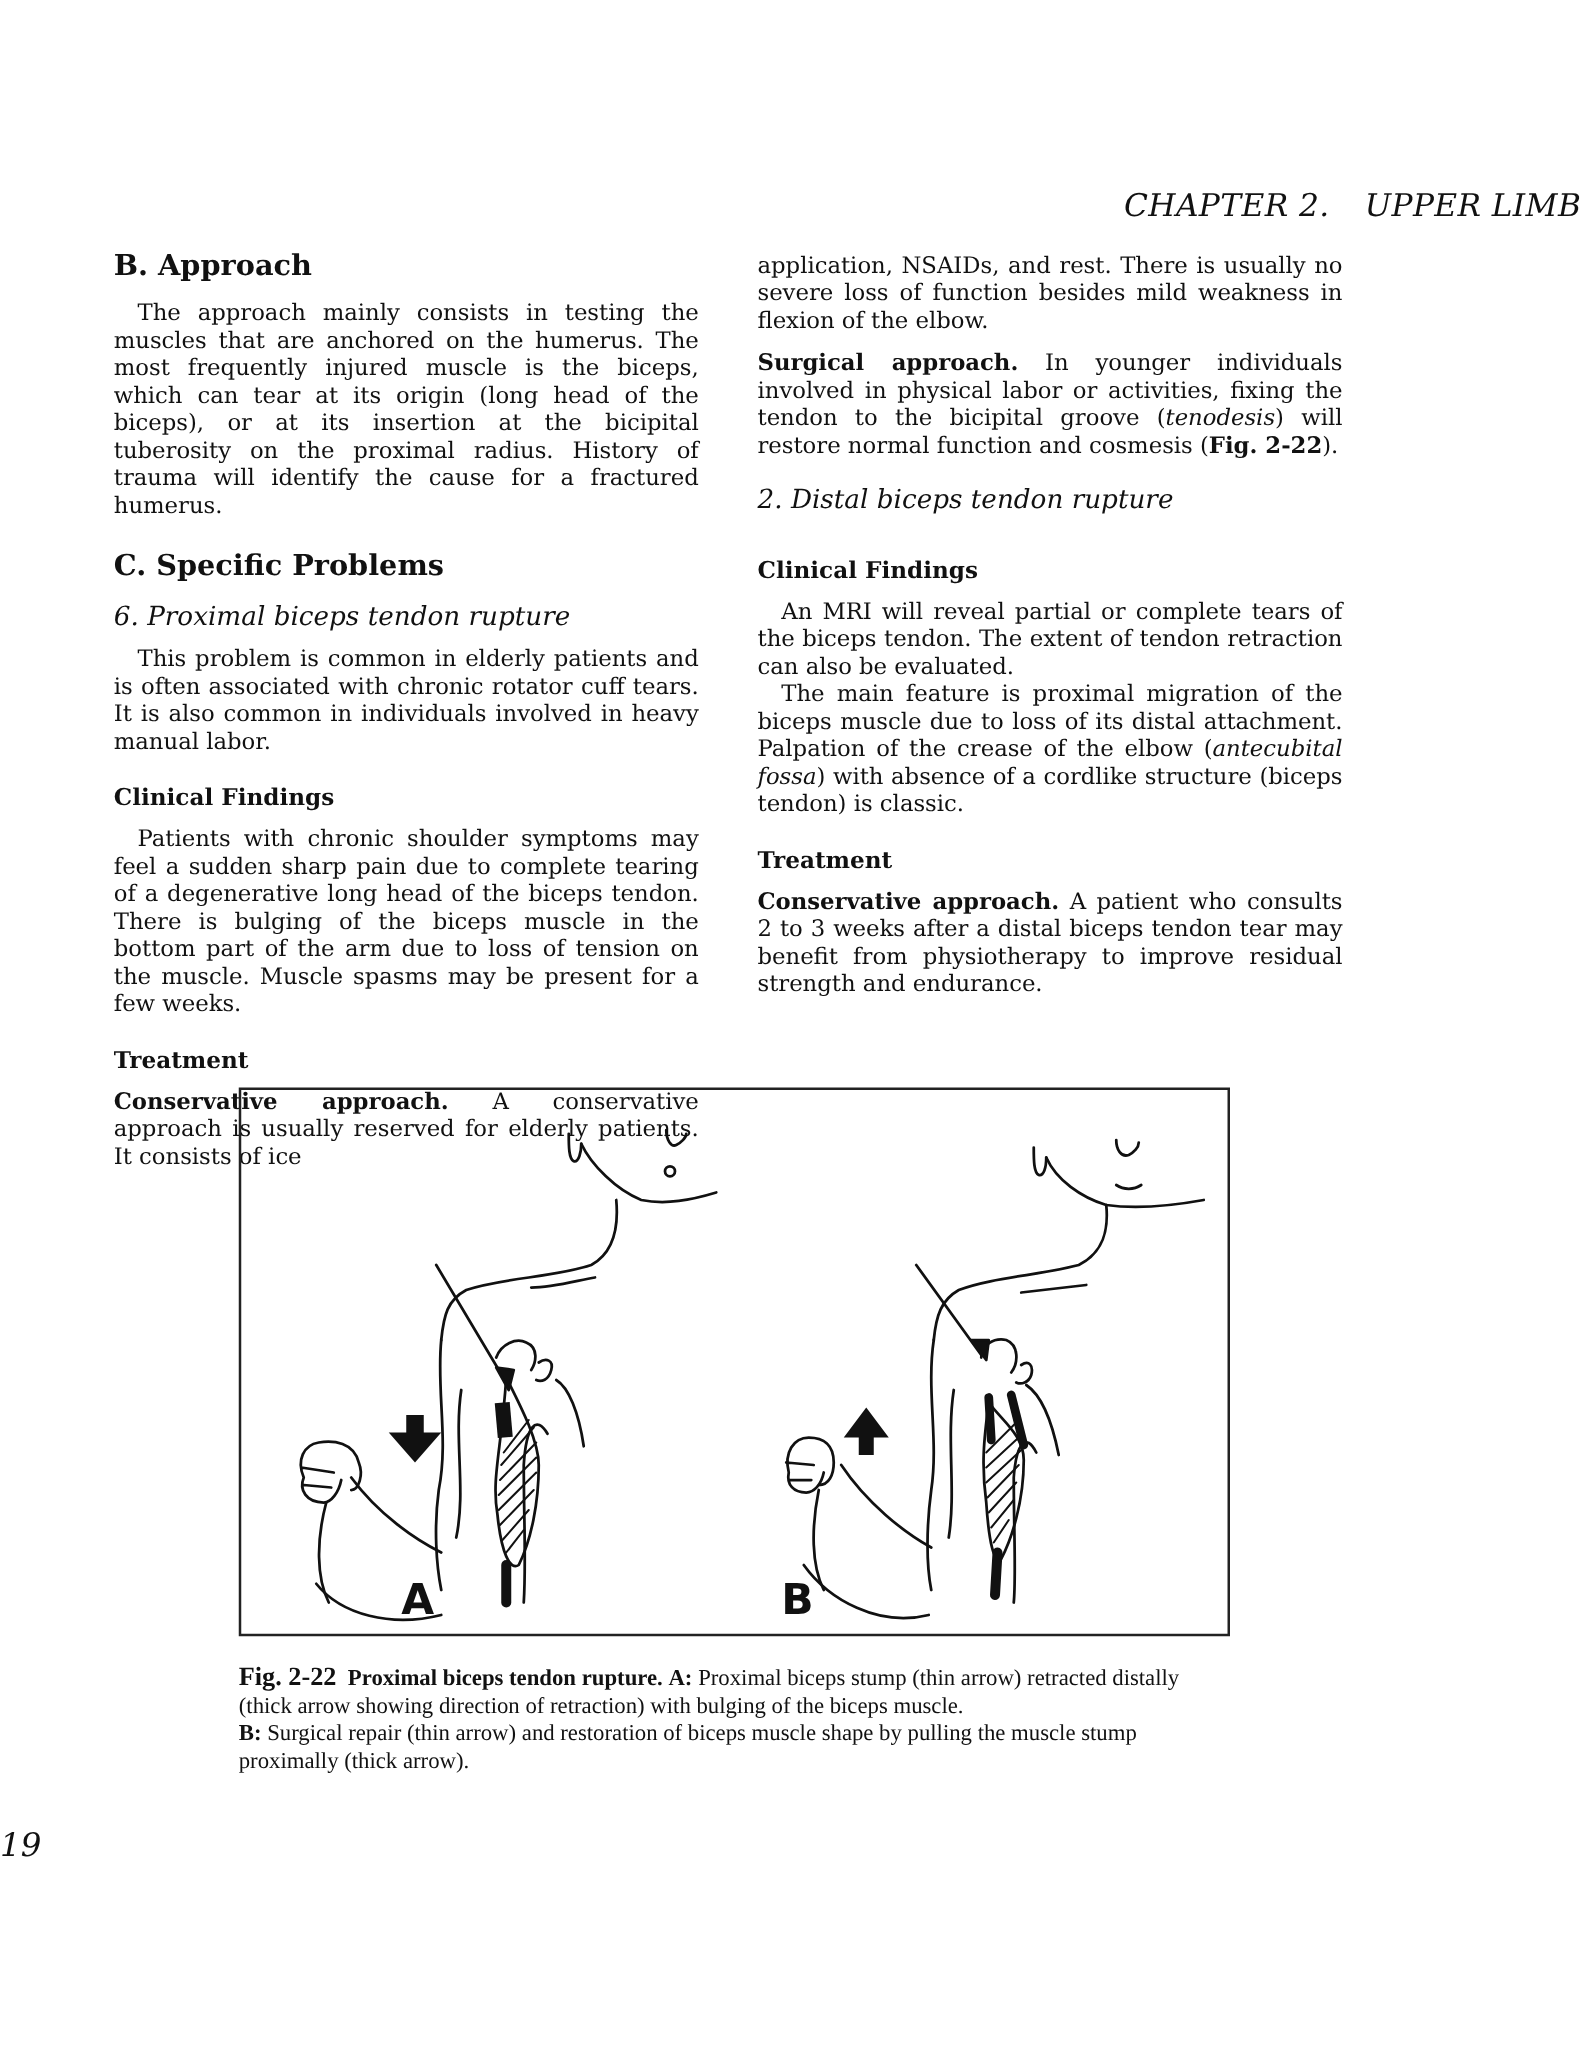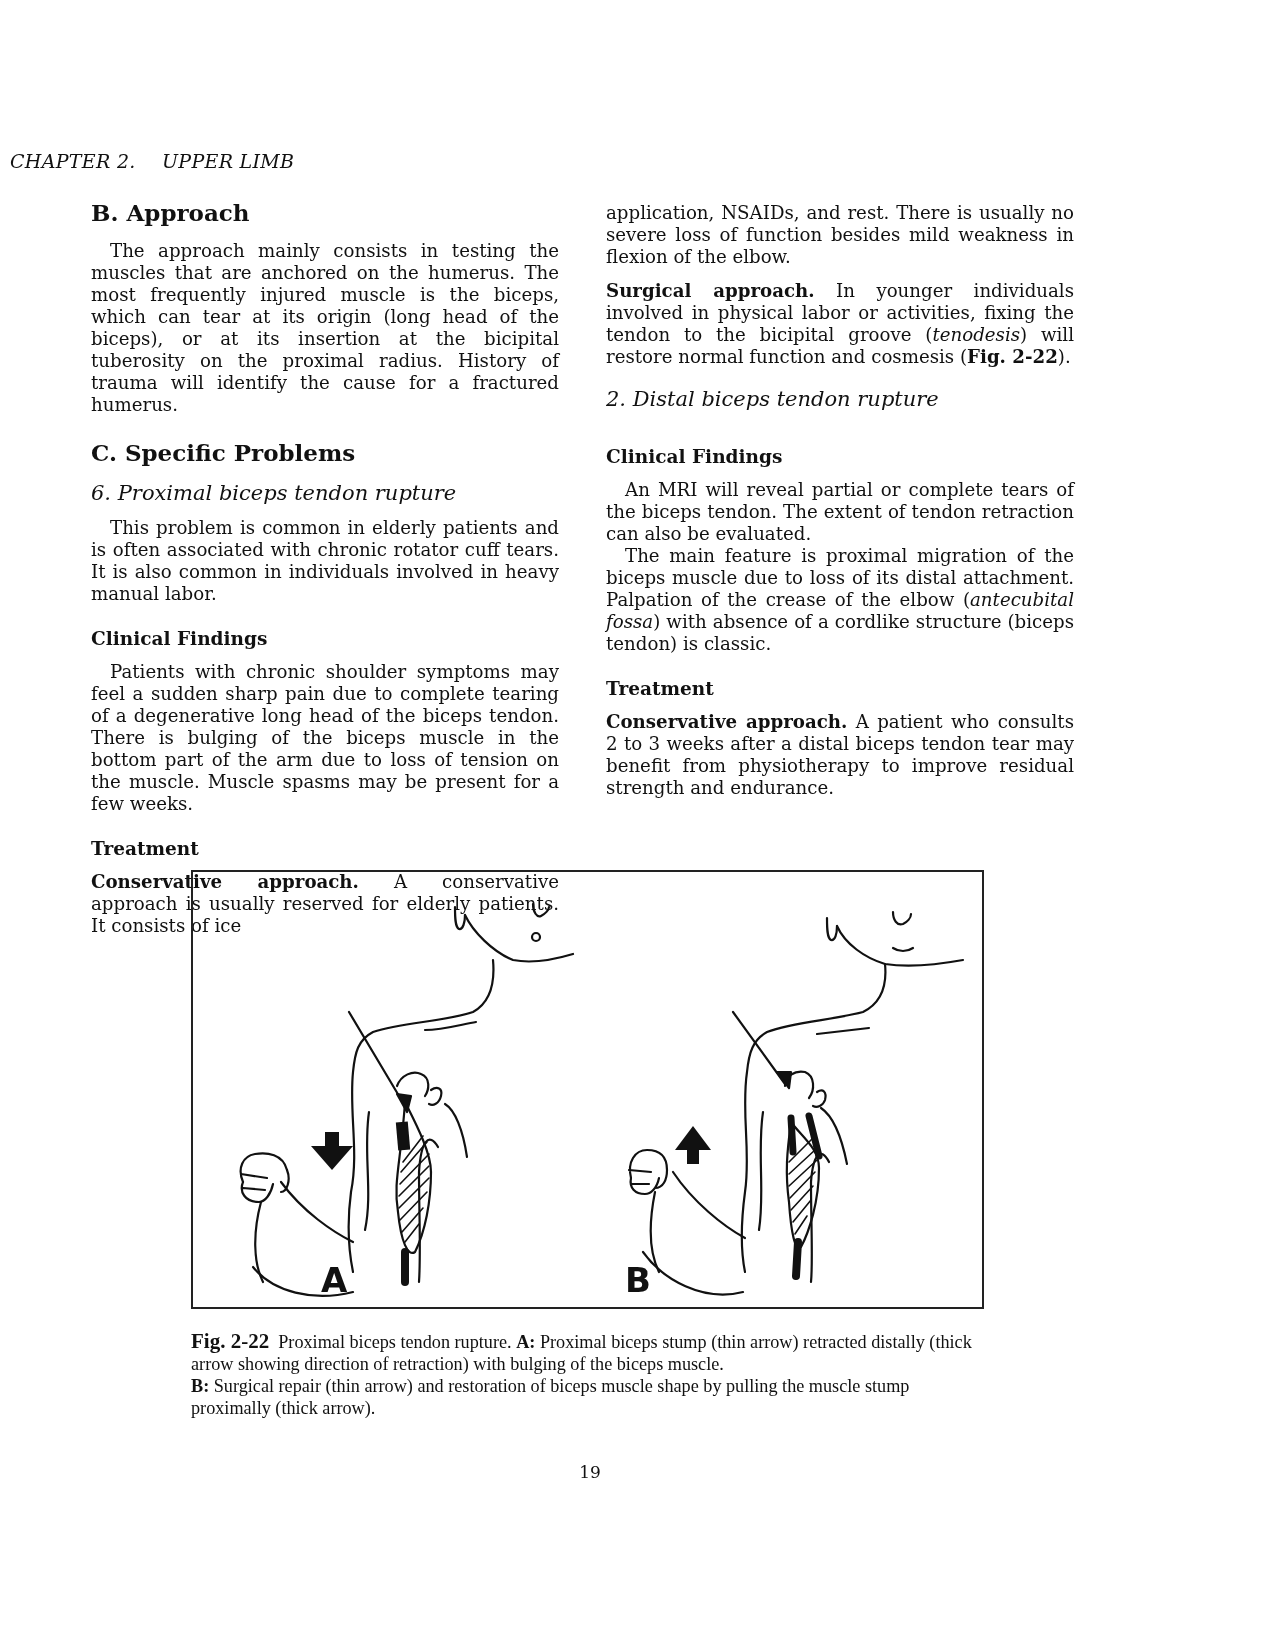--- a/index.html
+++ b/index.html
@@ -1,19 +1,19 @@
 <!DOCTYPE html>
 <html><head>
 <meta charset="utf-8">
 <style>
   html, body { margin: 0; padding: 0; background: #ffffff; }
   body { width: 1275px; height: 1650px; position: relative; overflow: hidden;
          font-family: "DejaVu Serif", "Liberation Serif", serif; color: #111; }
-  .running-head { position: absolute; top: 150px; left: 0; width: 1275px; text-align: left;
-                  font-style: italic; font-size: 19px; letter-spacing: 0.3px; }
+  .running-head { position: absolute; top: 150px; left: 0; width: 1275px; text-align: right;
+                  font-style: italic; font-size: 25px; letter-spacing: 0.3px; }
   .running-head span { margin: 0 10px; }
   .col { position: absolute; top: 198px; width: 468px; font-size: 18.2px; line-height: 22px; }
   .col-left { left: 91px; }
   .col-right { left: 606px; }
   h2.sec { font-size: 23px; font-weight: bold; margin: 0 0 12px 0; line-height: 30px; }
   h3.sub { font-size: 21px; font-weight: normal; font-style: italic; margin: 0 0 11px 0; line-height: 26px; }
   h4.minor { font-size: 18.5px; font-weight: bold; margin: 0 0 10px 0; line-height: 24px; }
   p { margin: 0; text-align: justify; }
   p.indent { text-indent: 19px; }
   .gap-s { height: 12px; }
@@ -21,24 +21,24 @@
   .gap-l { height: 22px; }
   b.runin { font-weight: bold; }
   .figure-box { position: absolute; left: 191px; top: 870px; width: 793px; height: 439px;
                 border: 2.5px solid #222; box-sizing: border-box; }
   .figure-box svg { position: absolute; left: 0; top: 0; }
   .panel-label { position: absolute; top: 388px; font-family: "DejaVu Sans", "Liberation Sans", sans-serif;
                  font-weight: bold; font-size: 34px; }
   .caption { position: absolute; left: 191px; top: 1330px; width: 790px; font-size: 18.2px; line-height: 22px;
              font-family: "Liberation Serif", "DejaVu Serif", serif; }
   .caption .fig-num { font-weight: bold; font-size: 21px; }
-  .caption .fig-title { font-weight: normal; }
+  .caption .fig-title { font-weight: bold; }
   .caption b { font-weight: bold; }
-  .page-number { position: absolute; top: 1462px; left: 0; width: 1180px; text-align: center;
-                 font-size: 17px; }
+  .page-number { position: absolute; top: 1462px; left: 0; width: 1180px; text-align: left;
+                 font-style: italic; font-size: 26px; }
 </style>
 </head>
 <body>
 
 <div class="running-head">
   <span>CHAPTER 2.</span>
   <span>UPPER LIMB</span>
 </div>
 
 <div class="col col-left">

